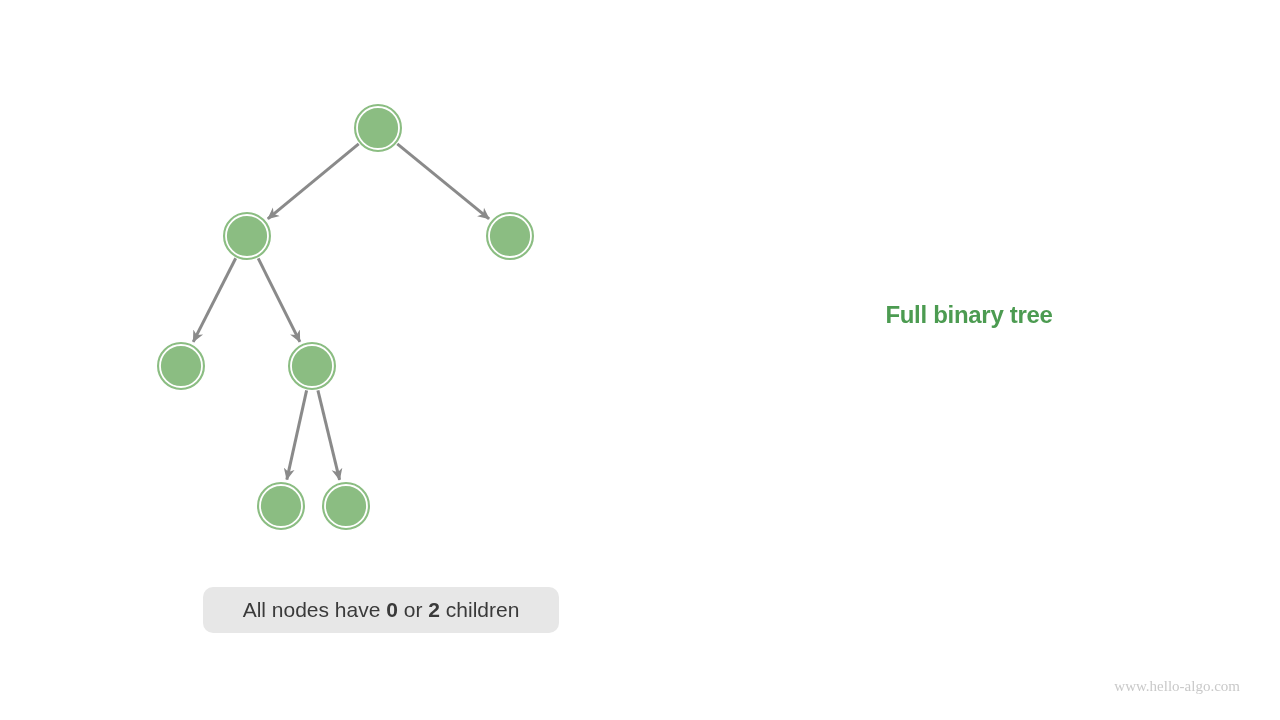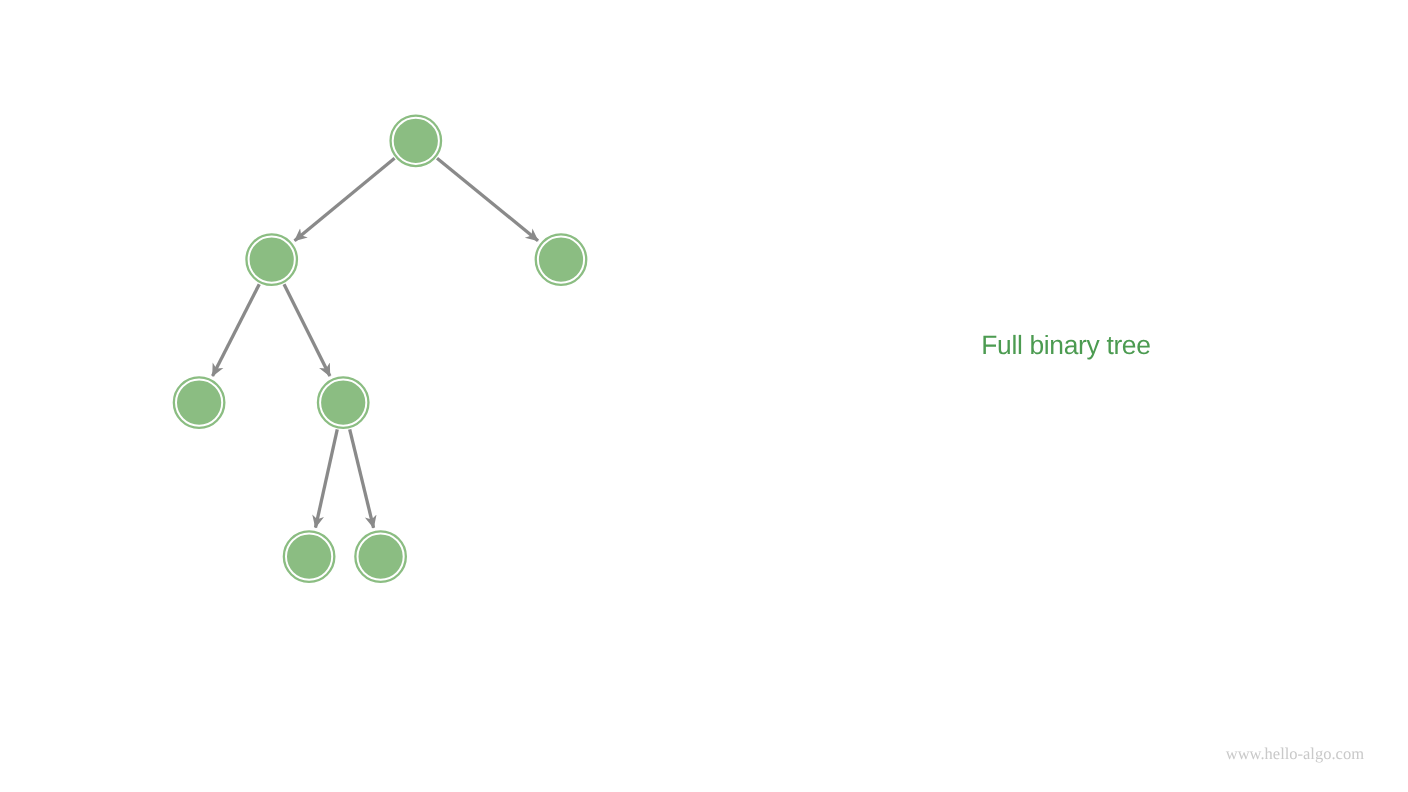--- a/index.html
+++ b/index.html
@@ -27,21 +27,21 @@
     position: absolute;
     left: 0; top: 0;
     width: 1280px; height: 720px;
   }
   .diagram-title {
     position: absolute;
     left: 809px; top: 301px;
     width: 320px;
     text-align: center;
     font-size: 24px;
-    font-weight: normal;
+    font-weight: bold;
     letter-spacing: -0.3px;
     color: var(--title-green);
   }
   .caption-box {
     position: absolute;
     left: 203px; top: 587px;
     width: 356px; height: 46px;
     background: var(--caption-bg);
     border-radius: 10px;
     display: flex;
@@ -107,16 +107,17 @@
         </g>
         <g>
           <circle cx="346" cy="506" r="23" fill="#8bbd82" stroke="#8bbd82" stroke-width="2"></circle>
           <circle cx="346" cy="506" r="21" fill="none" stroke="#ffffff" stroke-width="1.8"></circle>
         </g>
       </g>
   </svg>
 
   <div class="diagram-title">Full binary tree</div>
 
+  <div class="caption-box"><span>All nodes have </span><span class="bold">0</span><span> or </span><span class="bold">2</span><span> children</span></div>
 
   <div class="watermark">www.hello-algo.com</div>
 
 </div>
 
 </body></html>

